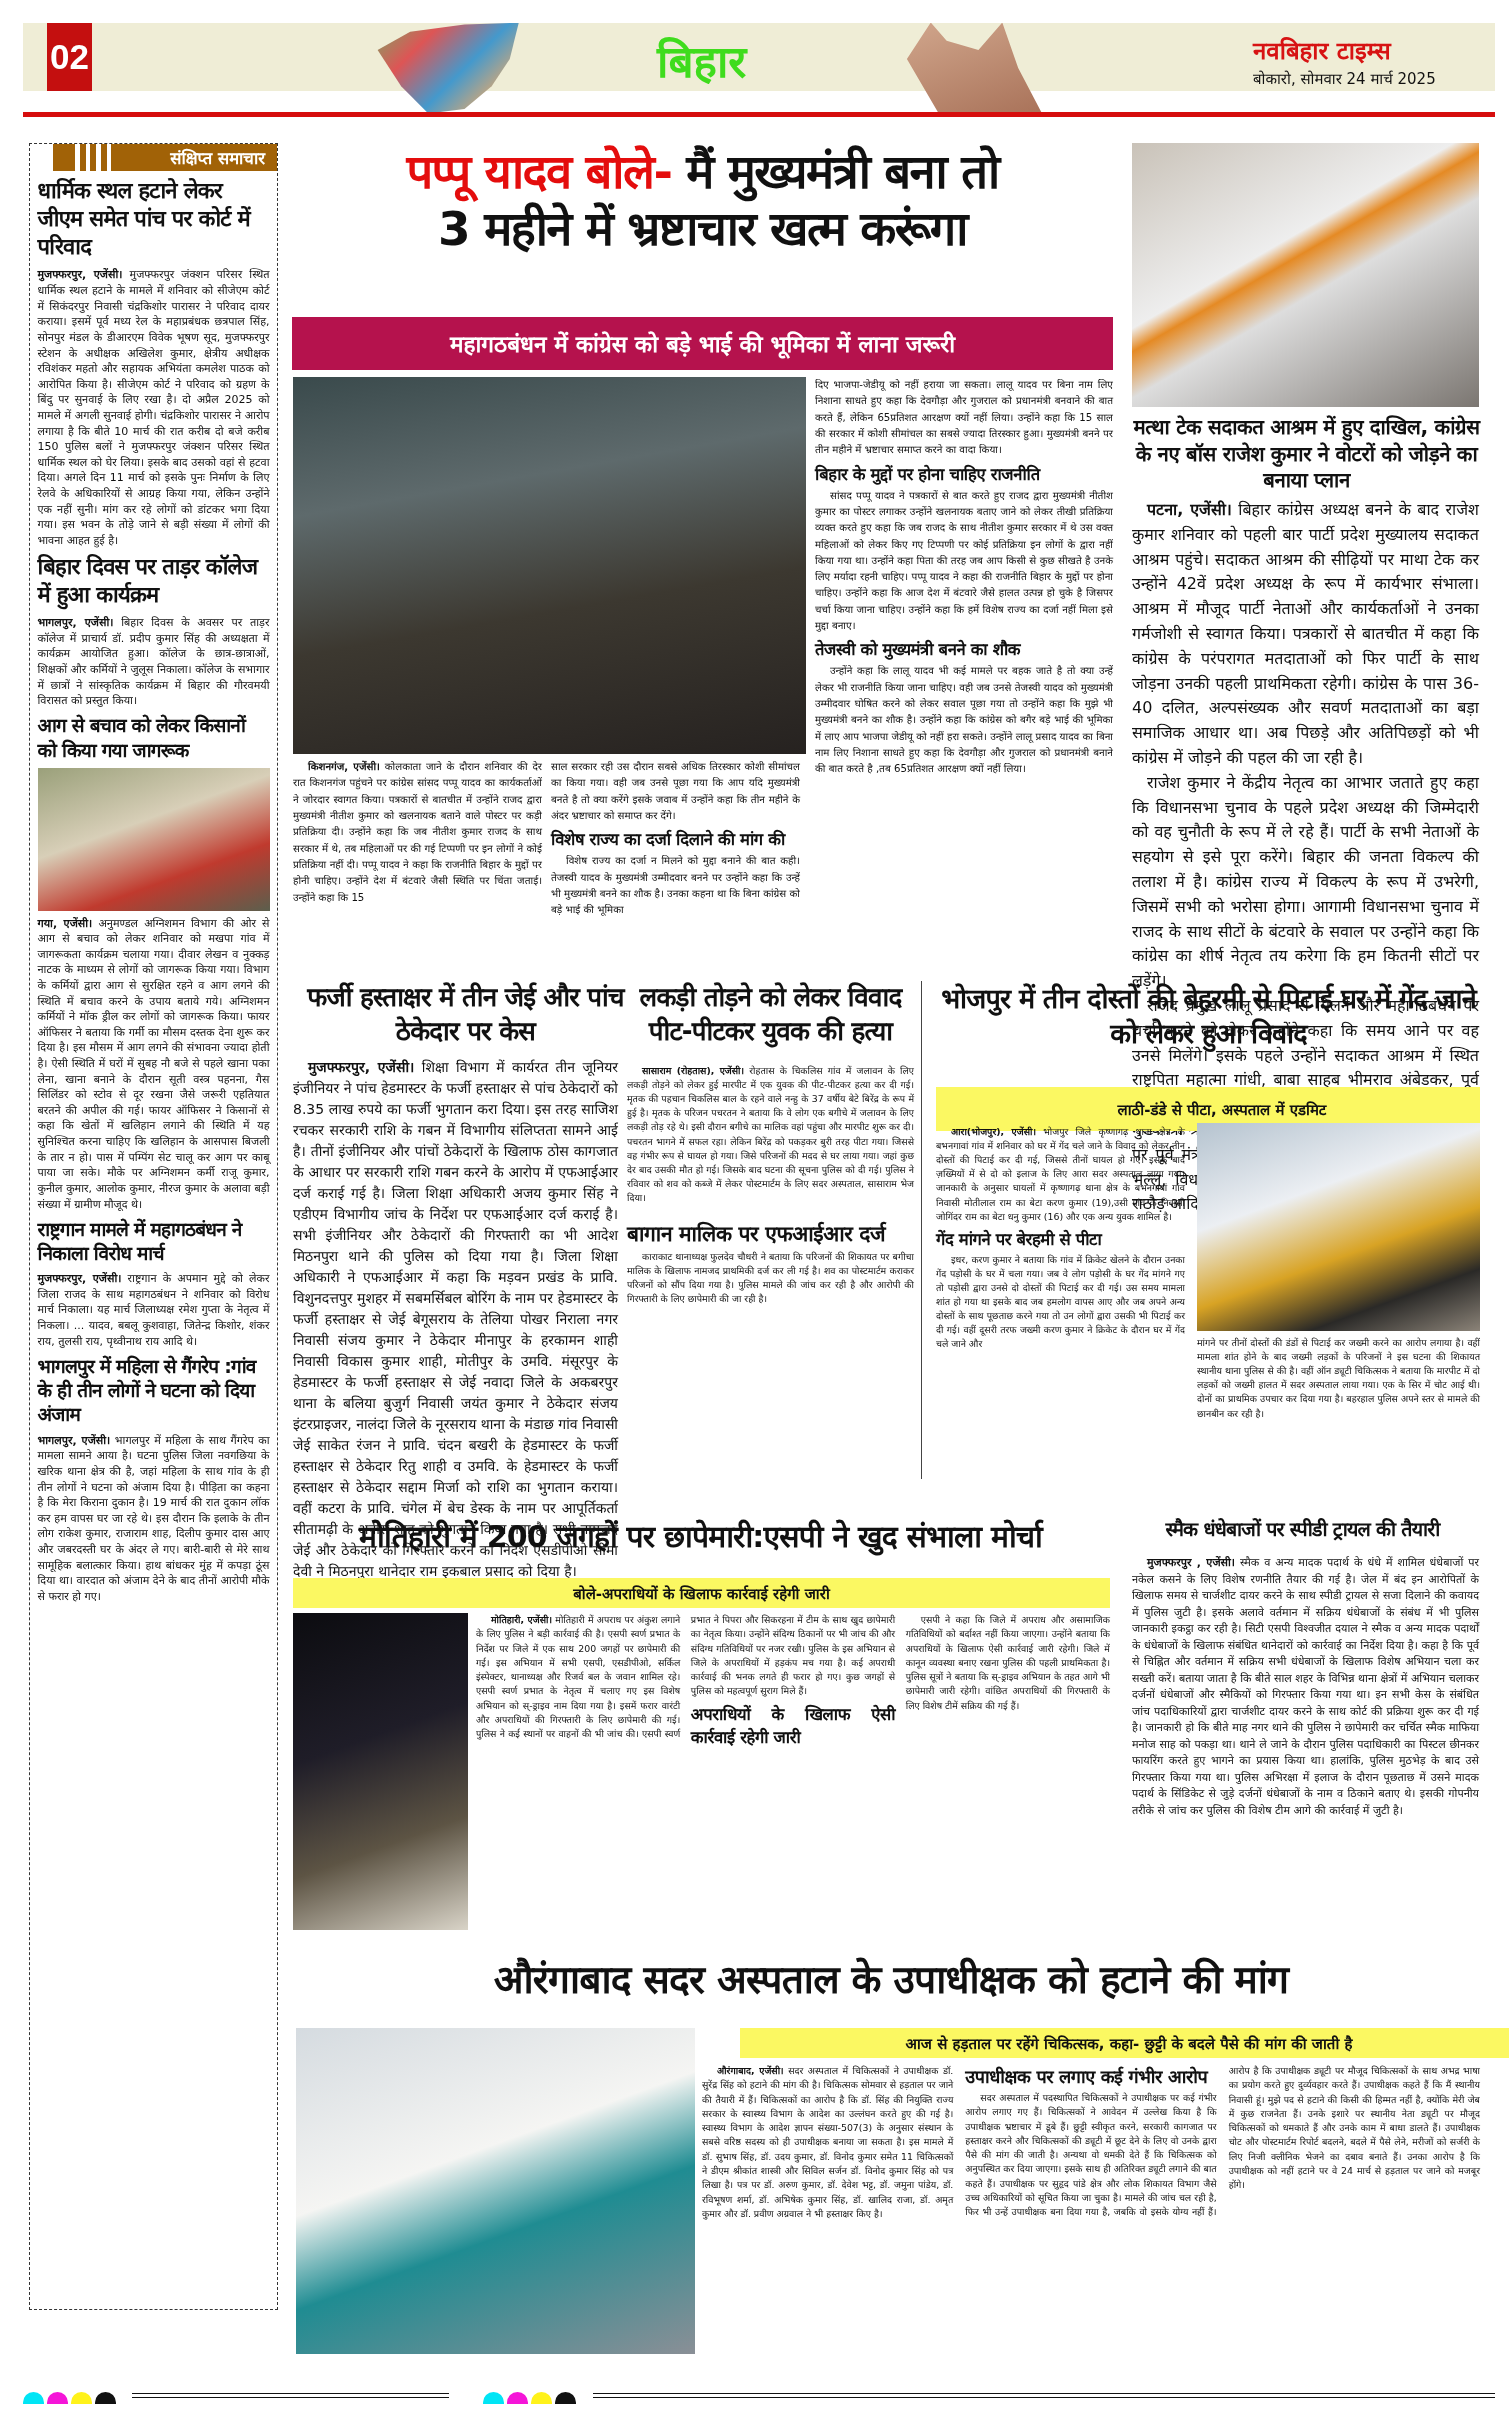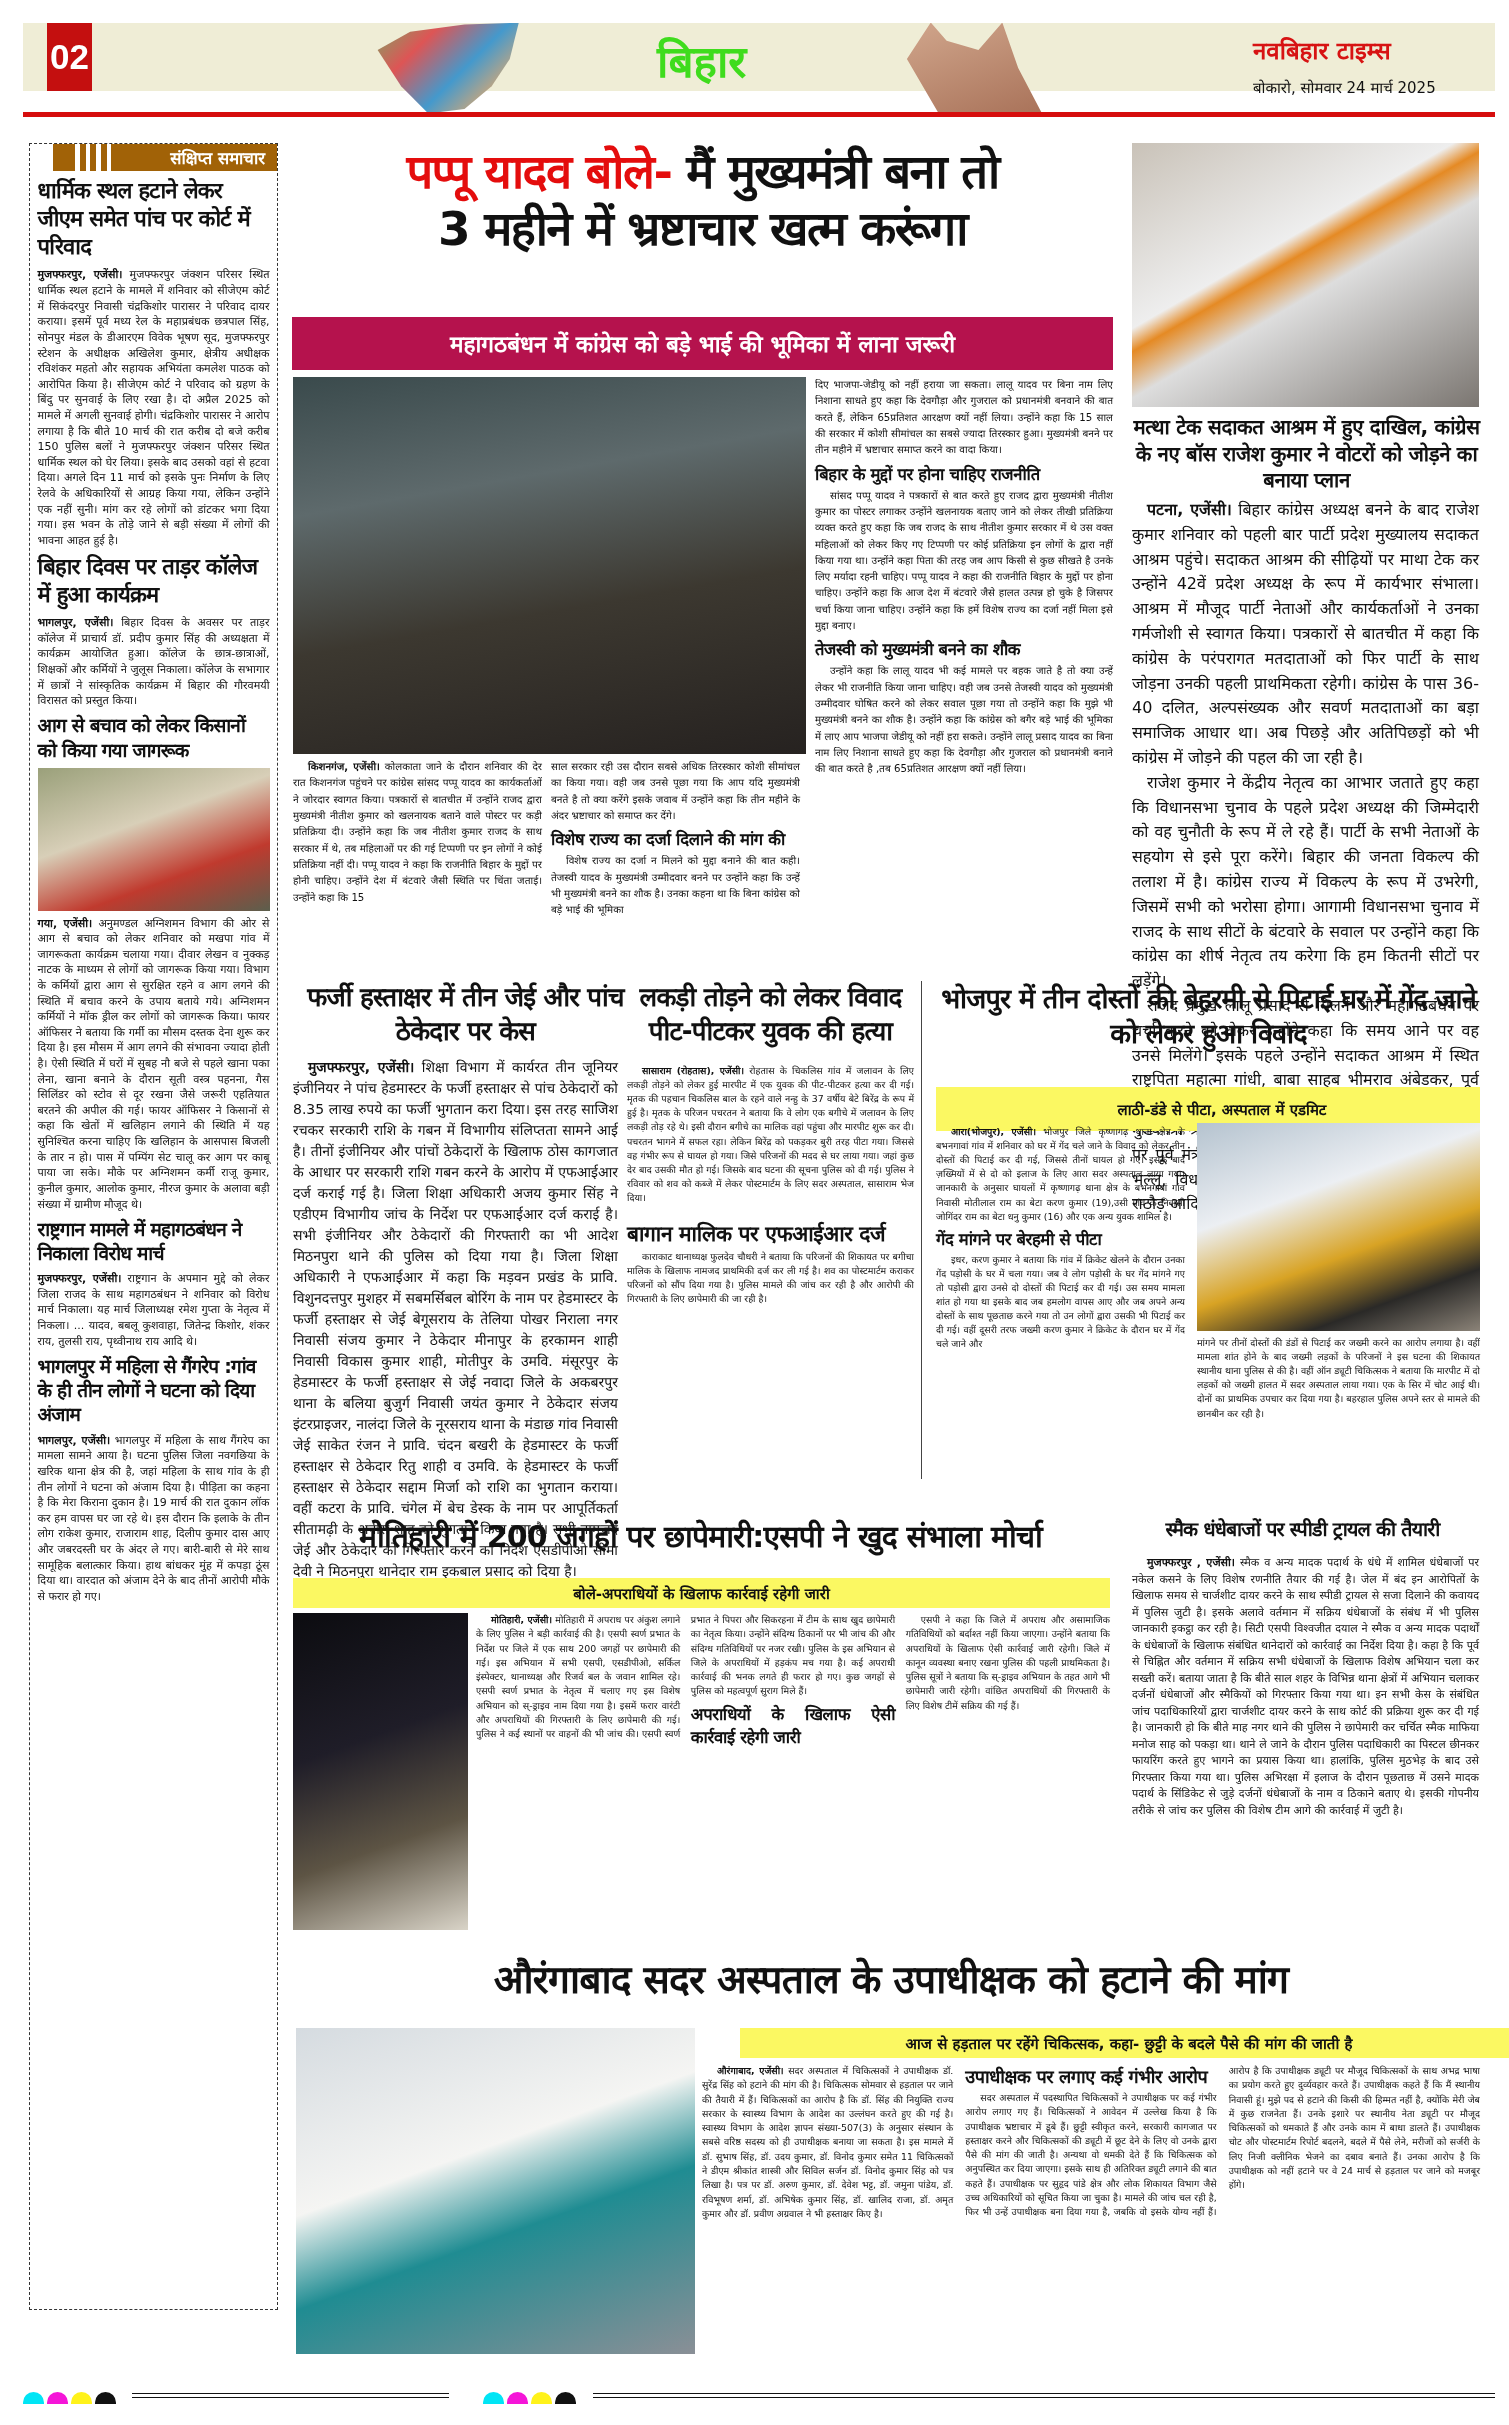--- a/index.html
+++ b/index.html
@@ -2,21 +2,21 @@
 <html style="font-size:12px"><head>
 <meta charset="utf-8">
 <style>
   * { box-sizing: border-box; margin: 0; padding: 0; }
   body { width: 1510px; height: 2426px; background: #fff; font-family: "DejaVu Sans", sans-serif; color: #111; position: relative; overflow: hidden; }
   .abs { position: absolute; }
   .masthead { left: 22.6px; top: 22.6px; width: 1472px; height: 68px; background: #efedd6; }
   .page-no { left: 47px; top: 22.6px; width: 45px; height: 68px; background: #c40f0f; color: #fff; font: bold 35px "Liberation Sans", sans-serif; display:flex; align-items:center; justify-content:center; }
   .section-title { left: 657px; top: 30px; color: #3fdc1d; font: bold 44px "DejaVu Sans", sans-serif; }
   .paper-name { left: 1253px; top: 33px; color: #d71313; font: bold 24px "DejaVu Sans", sans-serif; }
-  .paper-date { left: 1253px; top: 68px; font: 15px "DejaVu Sans", sans-serif; margin-top: 9px; }
+  .paper-date { left: 1253px; top: 68px; font: 15px "DejaVu Sans", sans-serif; }
   .map-img { left: 374px; top: 22.6px; width: 181px; height: 91px; background: linear-gradient(135deg,#7a6 0%,#d55 25%,#49c 50%,#ea6 75%,#556 100%); clip-path: polygon(2% 30%,20% 10%,50% 2%,80% 0%,75% 40%,65% 70%,50% 95%,30% 100%,15% 70%); }
   .statue-img { left: 891px; top: 22.6px; width: 159px; height: 91px; background: linear-gradient(160deg,#d2a88e,#a87158); clip-path: polygon(10% 40%,25% 0%,35% 20%,55% 30%,70% 0%,80% 50%,95% 100%,30% 100%); }
   .red-rule { left: 22.6px; top: 112px; width: 1472px; height: 5.3px; background: #d60d0d; }
 
   .left-col { left: 29px; top: 143px; width: 249px; height: 2167px; border: 1.5px dashed #333; padding: 4.5px 7.5px; }
   .brief-head { background: #a16207; height: 27px; display:flex; align-items:center; justify-content:flex-end; padding-right: 12px; font: bold 16.6px "DejaVu Sans", sans-serif; color: #fff; position: relative; margin: -4.5px -7.5px 6px 15px; }
   .brief-head .bars { position:absolute; left: 22.6px; top:0; width:38px; height:27px; background: repeating-linear-gradient(90deg,#fff 0 4.5px,transparent 4.5px 10.6px); }
   .l-head { font: bold 22px "DejaVu Sans", sans-serif; line-height: 1.28; margin: 4.5px 0 6px; letter-spacing: -0.8px; }
   .l-head.sm { font-size: 19px; }
   .body { font: 11px "DejaVu Sans", sans-serif; line-height: 1.42; text-align: justify; color:#111; }

